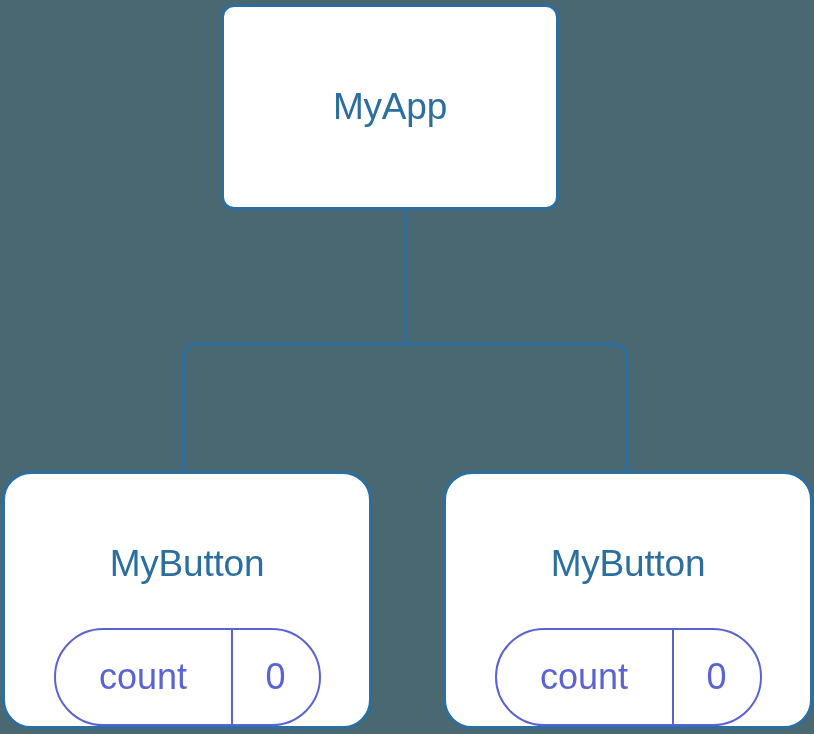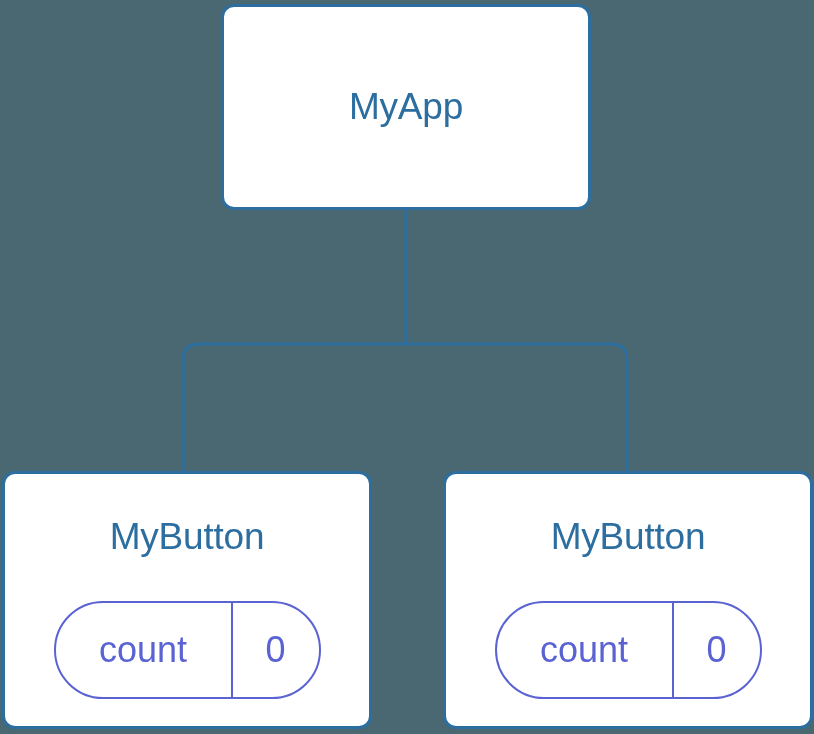--- a/index.html
+++ b/index.html
@@ -38,31 +38,32 @@
     border: 3px solid #2b6e9f;
     border-radius: 13px;
     display: flex;
     flex-direction: column;
     align-items: center;
   }
 
   .node-root {
     left: 221px;
     top: 4px;
-    width: 370px;
+    width: 338px;
     height: 206px;
     justify-content: center;
   }
 
   .node-child {
     top: 471px;
     width: 370px;
     height: 258px;
-    justify-content: flex-start;
+    justify-content: flex-end;
     padding-top: 44px;
+    border-radius: 29px;
   }
 
   .node-child.left  { left: 2px; }
   .node-child.right { left: 443px; }
 
   .node-title {
     color: #2b6e9f;
     font-size: 37px;
     line-height: 1.05;
     letter-spacing: -0.2px;

